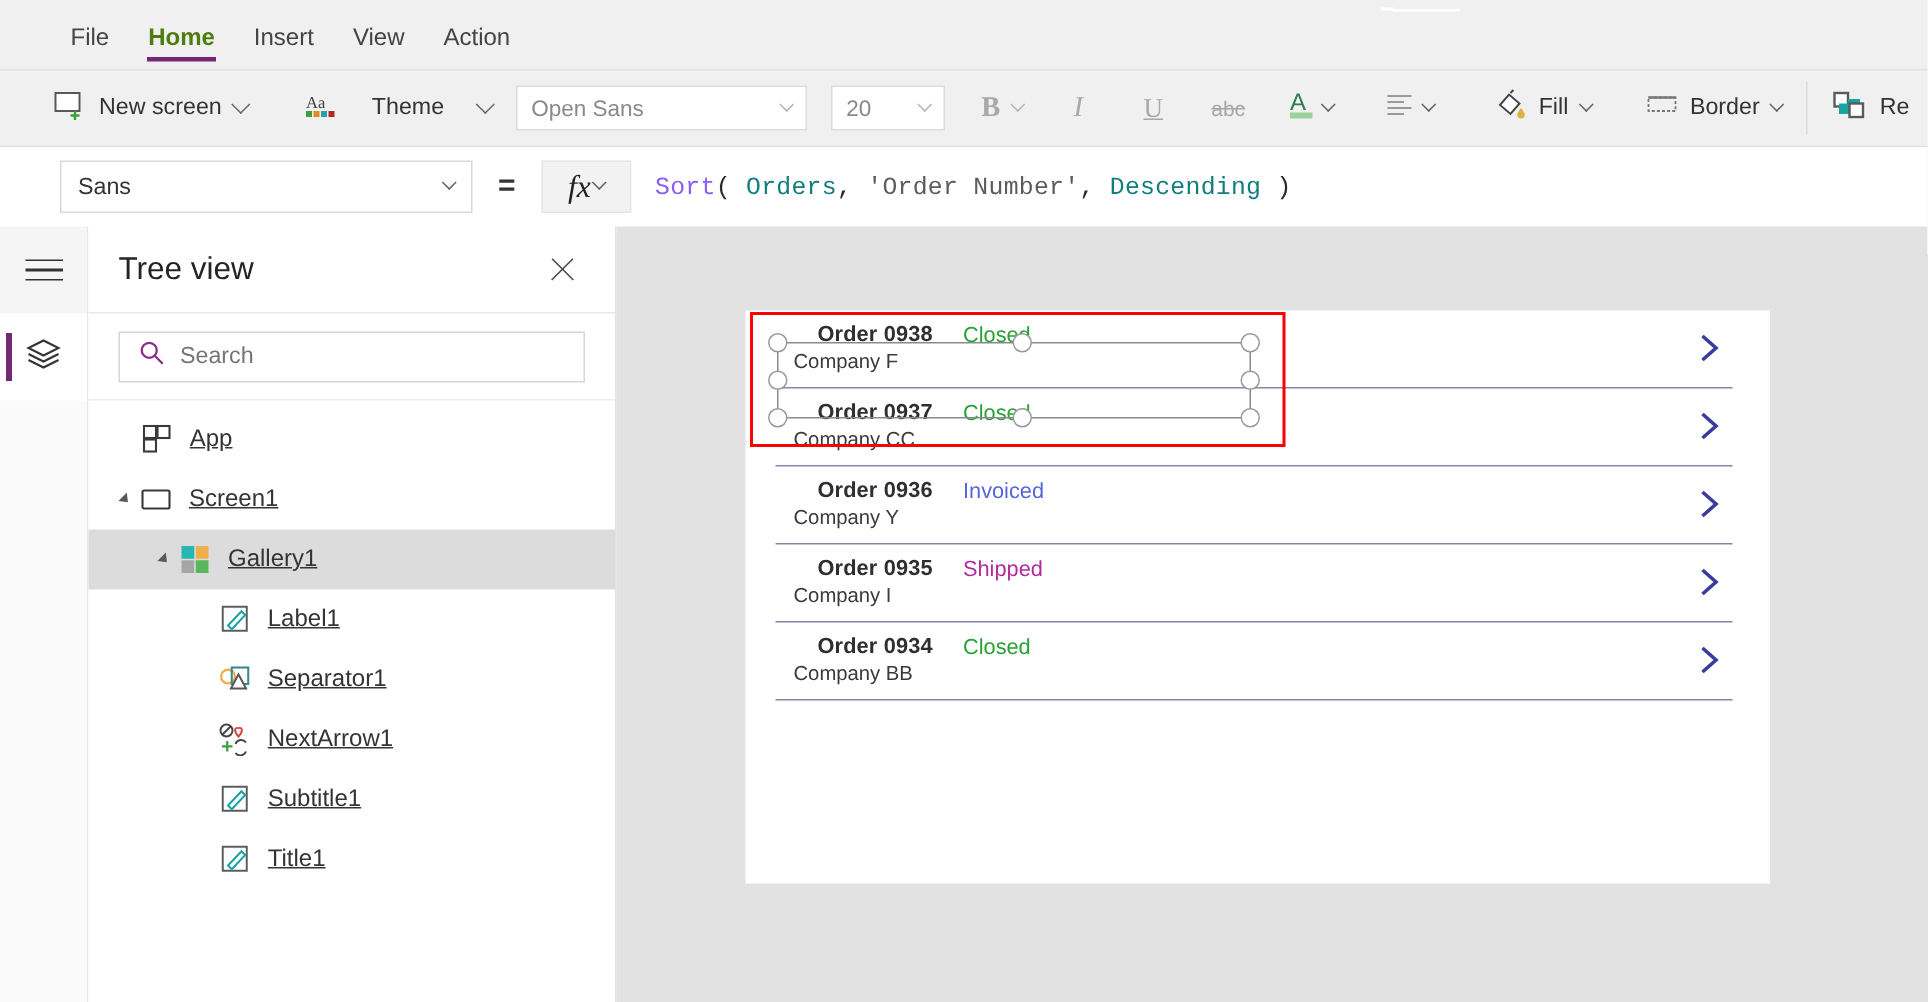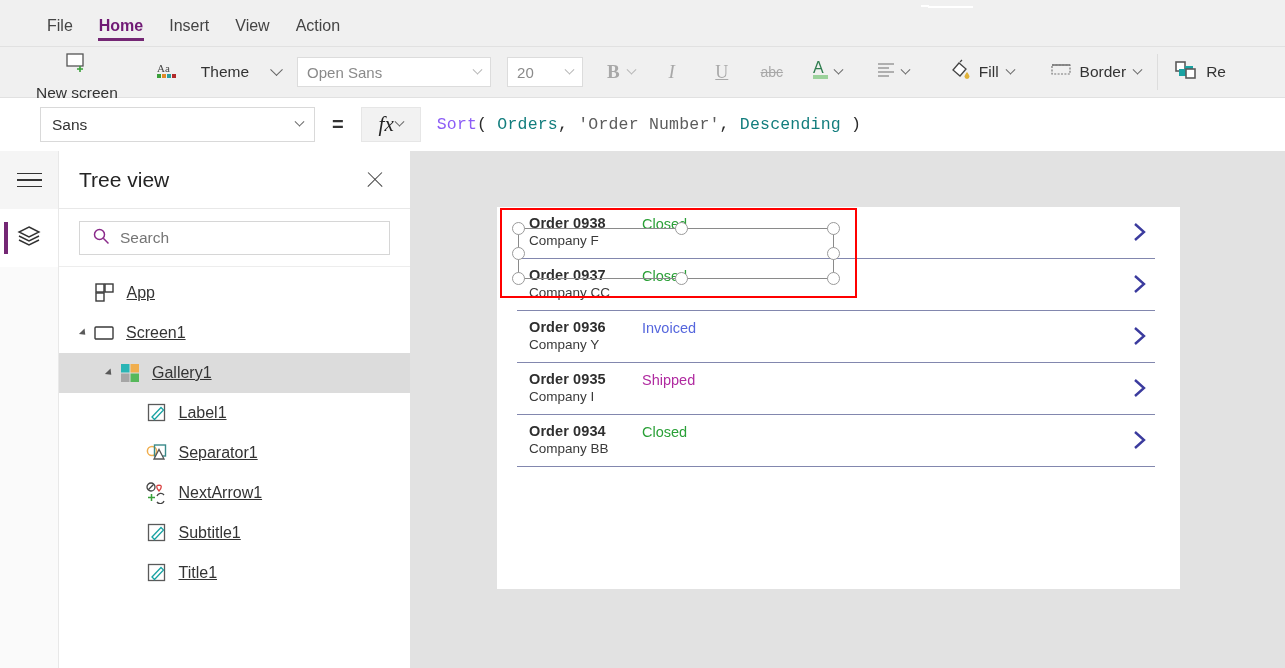--- a/index.html
+++ b/index.html
@@ -30,21 +30,21 @@
   .menubar {
     position: absolute; left: 0; top: 8px; width: 1285px; height: 38px;
     background: #f0f0f0;
     display: flex; align-items: flex-start; padding-left: 34px;
   }
   .menu-item {
     position: relative;
     font-size: 16px; color: #444444; padding: 5px 13px 0 13px;
     line-height: 25px; cursor: default; white-space: nowrap;
   }
-  .menu-item.active { color: #701a75; font-weight: bold; }
+  .menu-item.active { color: #4d7c0f; font-weight: bold; }
   .menu-item.active::after {
     content: ""; position: absolute; left: 12px; right: 12px; bottom: -3px;
     height: 3px; background: #742774;
   }
 
   
   .ribbon {
     position: absolute; left: 0; top: 46px; width: 1285px; height: 52px;
     background: #f0f0f0;
     border-top: 1px solid #e1e1e1;
@@ -202,21 +202,21 @@
   }
   .g-item {
     position: relative; height: 52px; width: 683px;
     display: flex; align-items: center;
   }
   .g-sep {
     position: absolute; left: 20px; right: 25px; bottom: 0;
     height: 1.3px; background: #8287ae;
   }
   .g-title {
-    position: absolute; left: 32px; top: 8px;
+    position: absolute; left: 48px; top: 8px;
     font-size: 14.5px; font-weight: bold; color: #2f2f2f; letter-spacing: .1px;
   }
   .g-sub {
     position: absolute; left: 32px; top: 26px;
     font-size: 13.5px; color: #3a3a3a;
   }
   .g-status {
     position: absolute; left: 145px; top: 9px;
     font-size: 14.5px;
   }
@@ -254,21 +254,21 @@
   <div class="menubar">
     <div class="menu-item">File</div>
     <div class="menu-item active">Home</div>
     <div class="menu-item">Insert</div>
     <div class="menu-item">View</div>
     <div class="menu-item">Action</div>
   </div>
 
   <div class="ribbon">
 
-    <div class="rb-btn" style="margin-left:26px;flex-direction:column;">
+    <div class="rb-btn" style="margin-left:26px;">
       <span>
         <svg width="22" height="20" viewBox="0 0 22 20">
           <rect x="1" y="2" width="16" height="12" fill="#fff" stroke="#555" stroke-width="1.3"></rect>
           <path d="M14 14 v6 M11 17 h6" stroke="#3aa03a" stroke-width="1.6"></path>
         </svg>
       </span>
       <span class="rb-label">New screen</span>
       <span class="caret"></span>
     </div>
 

